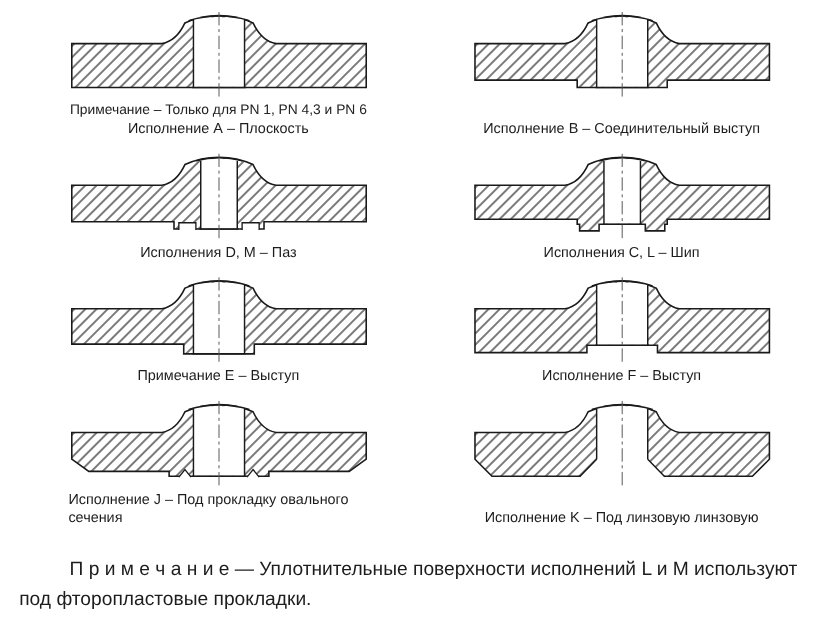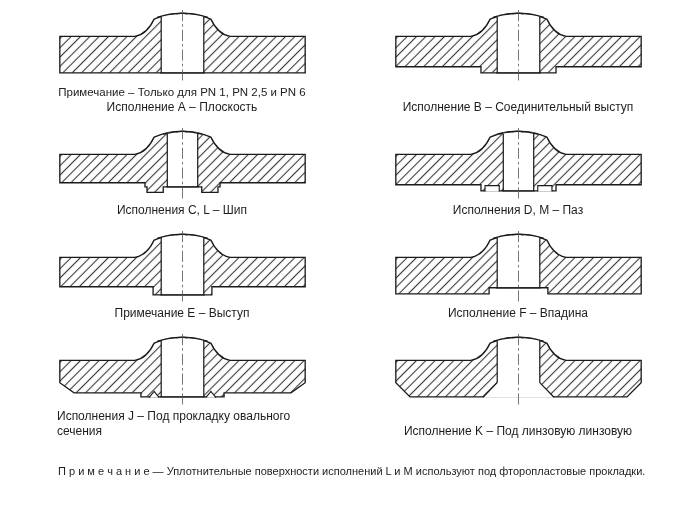--- a/index.html
+++ b/index.html
@@ -18,21 +18,21 @@
     font-size:12px;color:#1d1d1d;margin-top:auto;line-height:1.25;
     max-width:250px;
   }
   .sil{fill:url(#hatch);stroke:#1a1a1a;stroke-width:1.3;stroke-linejoin:miter;}
   .wht{fill:#ffffff;stroke:none;}
   .ovl{fill:none;stroke:#1a1a1a;stroke-width:1.2;stroke-linecap:butt;}
   .cut{fill:#ffffff;stroke:#1a1a1a;stroke-width:1.1;stroke-linejoin:miter;}
   .cl{stroke:#555;stroke-width:0.8;stroke-dasharray:11 3 2.5 3;}
   .footer{
     width:684px;margin:24px auto 0;padding:0 8px;box-sizing:border-box;
-    font-size:11px;line-height:1.55;text-indent:42px;color:#1d1d1d;
+    font-size:16px;line-height:1.55;text-indent:42px;color:#1d1d1d;
   }
   .defs-holder{position:absolute;width:0;height:0;}
 </style>
 </head>
 <body>
 
 <svg class="defs-holder" aria-hidden="true">
   <defs>
     <pattern id="hatch" width="6.5" height="6.5" patternUnits="userSpaceOnUse" patternTransform="rotate(-45)">
       <rect width="6.5" height="6.5" fill="#ffffff"></rect>
@@ -43,86 +43,86 @@
 
 <div class="figures">
 
   <figure class="fig">
     <svg width="255" height="73" viewBox="0 0 250 72">
       <path class="sil" d="M4,26 L78,26 Q90,24 97,9 Q110,3 125,3 Q140,3 153,9 Q160,24 172,26 L246,26 L246,62 L4,62 Z"></path>
       <rect class="wht" x="104" y="4.5" width="42" height="57"></rect>
       <path class="ovl" d="M104,6.4 L104,62 M146,6.4 L146,62 M100,7.2 Q112,3.4 125,3.4 Q138,3.4 150,7.2 M103,62 L147,62"></path>
       <line class="cl" x1="125" y1="0" x2="125" y2="72"></line>
     </svg>
-    <div class="fig-note">Примечание – Только для PN 1, PN 2,5 и PN 6</div>
+    <div class="fig-note">Примечание – Только для PN 1, PN 4,3 и PN 6</div>
     <figcaption>Исполнение А – Плоскость</figcaption>
   </figure>
 
   <figure class="fig">
     <svg width="255" height="73" viewBox="0 0 250 72">
       <path class="sil" d="M4,26 L78,26 Q90,24 97,9 Q110,3 125,3 Q140,3 153,9 Q160,24 172,26 L246,26 L246,56 L162,56 L162,62 L88,62 L88,56 L4,56 Z"></path>
       <rect class="wht" x="104" y="4.5" width="42" height="57"></rect>
       <path class="ovl" d="M104,6.4 L104,62 M146,6.4 L146,62 M100,7.2 Q112,3.4 125,3.4 Q138,3.4 150,7.2 M103,62 L147,62"></path>
       <line class="cl" x1="125" y1="0" x2="125" y2="72"></line>
     </svg>
     <figcaption>Исполнение В – Соединительный выступ</figcaption>
   </figure>
 
   <figure class="fig">
     <svg width="255" height="73" viewBox="0 0 250 72">
-      <path class="sil" d="M4,26 L78,26 Q90,24 97,9 Q110,3 125,3 Q140,3 153,9 Q160,24 172,26 L246,26 L246,54 L162,54 L162,58 L160,58 L160,63.5 L144,63.5 L144,58 L106,58 L106,63.5 L90,63.5 L90,58 L88,58 L88,54 L4,54 Z"></path>
-      <rect class="wht" x="110" y="4.5" width="30" height="53"></rect>
-      <path class="ovl" d="M110,6 L110,58 M140,6 L140,58 M106,6 Q116,3.4 125,3.4 Q134,3.4 144,6 M109,58 L141,58"></path>
-      <line class="cl" x1="125" y1="0" x2="125" y2="72"></line>
-    </svg>
-    <figcaption>Исполнения C, L – Шип</figcaption>
-  </figure>
-
-  <figure class="fig">
-    <svg width="255" height="73" viewBox="0 0 250 72">
       <path class="sil" d="M4,26 L78,26 Q90,24 97,9 Q110,3 125,3 Q140,3 153,9 Q160,24 172,26 L246,26 L246,56 L162,56 L162,62 L88,62 L88,56 L4,56 Z"></path>
       <rect class="wht" x="110" y="4.5" width="30" height="57"></rect>
       <path class="cut" d="M92,62.7 L92,56.8 L106,56.8 L106,62.7" fill="#ffffff"></path>
       <path class="cut" d="M144,62.7 L144,56.8 L158,56.8 L158,62.7" fill="#ffffff"></path>
       <path class="ovl" d="M110,6 L110,62 M140,6 L140,62 M106,6 Q116,3.4 125,3.4 Q134,3.4 144,6 M109,62 L141,62"></path>
       <line class="cl" x1="125" y1="0" x2="125" y2="72"></line>
     </svg>
     <figcaption>Исполнения D, M – Паз</figcaption>
+  </figure>
+
+  <figure class="fig">
+    <svg width="255" height="73" viewBox="0 0 250 72">
+      <path class="sil" d="M4,26 L78,26 Q90,24 97,9 Q110,3 125,3 Q140,3 153,9 Q160,24 172,26 L246,26 L246,54 L162,54 L162,58 L160,58 L160,63.5 L144,63.5 L144,58 L106,58 L106,63.5 L90,63.5 L90,58 L88,58 L88,54 L4,54 Z"></path>
+      <rect class="wht" x="110" y="4.5" width="30" height="53"></rect>
+      <path class="ovl" d="M110,6 L110,58 M140,6 L140,58 M106,6 Q116,3.4 125,3.4 Q134,3.4 144,6 M109,58 L141,58"></path>
+      <line class="cl" x1="125" y1="0" x2="125" y2="72"></line>
+    </svg>
+    <figcaption>Исполнения C, L – Шип</figcaption>
   </figure>
 
   <figure class="fig">
     <svg width="255" height="73" viewBox="0 0 250 72">
       <path class="sil" d="M4,26 L78,26 Q90,24 97,9 Q110,3 125,3 Q140,3 153,9 Q160,24 172,26 L246,26 L246,55 L154,55 L154,63 L96,63 L96,55 L4,55 Z"></path>
       <rect class="wht" x="104" y="4.5" width="42" height="58"></rect>
       <path class="ovl" d="M104,6.4 L104,63 M146,6.4 L146,63 M100,7.2 Q112,3.4 125,3.4 Q138,3.4 150,7.2 M103,63 L147,63"></path>
       <line class="cl" x1="125" y1="0" x2="125" y2="72"></line>
     </svg>
     <figcaption>Примечание Е – Выступ</figcaption>
   </figure>
 
   <figure class="fig">
     <svg width="255" height="73" viewBox="0 0 250 72">
       <path class="sil" d="M4,26 L78,26 Q90,24 97,9 Q110,3 125,3 Q140,3 153,9 Q160,24 172,26 L246,26 L246,62 L154,62 L154,56 L96,56 L96,62 L4,62 Z"></path>
       <rect class="wht" x="104" y="4.5" width="42" height="51"></rect>
       <path class="ovl" d="M104,6.4 L104,56 M146,6.4 L146,56 M100,7.2 Q112,3.4 125,3.4 Q138,3.4 150,7.2 M103,56 L147,56"></path>
       <line class="cl" x1="125" y1="0" x2="125" y2="72"></line>
     </svg>
-    <figcaption>Исполнение F – Впадина</figcaption>
+    <figcaption>Исполнение F – Выступ</figcaption>
   </figure>
 
   <figure class="fig">
     <svg width="255" height="73" viewBox="0 0 250 72">
       <path class="sil" d="M4,26 L78,26 Q90,24 97,9 Q110,3 125,3 Q140,3 153,9 Q160,24 172,26 L246,26 L246,48 L232,58 L166,58 L166,62 L84,62 L84,58 L18,58 L4,48 Z"></path>
       <rect class="wht" x="104" y="4.5" width="42" height="57"></rect>
       <path class="cut" d="M92,62.7 L97,56.5 L102,62.7"></path>
       <path class="cut" d="M148,62.7 L153,56.5 L158,62.7"></path>
       <path class="ovl" d="M104,6.4 L104,62 M146,6.4 L146,62 M100,7.2 Q112,3.4 125,3.4 Q138,3.4 150,7.2 M103,62 L147,62"></path>
       <line class="cl" x1="125" y1="0" x2="125" y2="72"></line>
     </svg>
-    <figcaption>Исполнения J – Под прокладку овального сечения</figcaption>
+    <figcaption>Исполнение J – Под прокладку овального сечения</figcaption>
   </figure>
 
   <figure class="fig">
     <svg width="255" height="73" viewBox="0 0 250 72">
       <path class="sil" d="M4,26 L78,26 Q90,24 97,9 Q110,3 125,3 Q140,3 153,9 Q160,24 172,26 L246,26 L246,48 L232,62 L18,62 L4,48 Z"></path>
       <path class="wht" d="M104,4.5 L146,4.5 L146,48 L160,62.8 L90,62.8 L104,48 Z"></path>
       <path class="ovl" d="M104,6.4 L104,48 M146,6.4 L146,48 M104,48 L90,62.4 M146,48 L160,62.4 M100,7.2 Q112,3.4 125,3.4 Q138,3.4 150,7.2"></path>
       <line class="cl" x1="125" y1="0" x2="125" y2="72"></line>
     </svg>
     <figcaption>Исполнение K – Под линзовую линзовую</figcaption>

